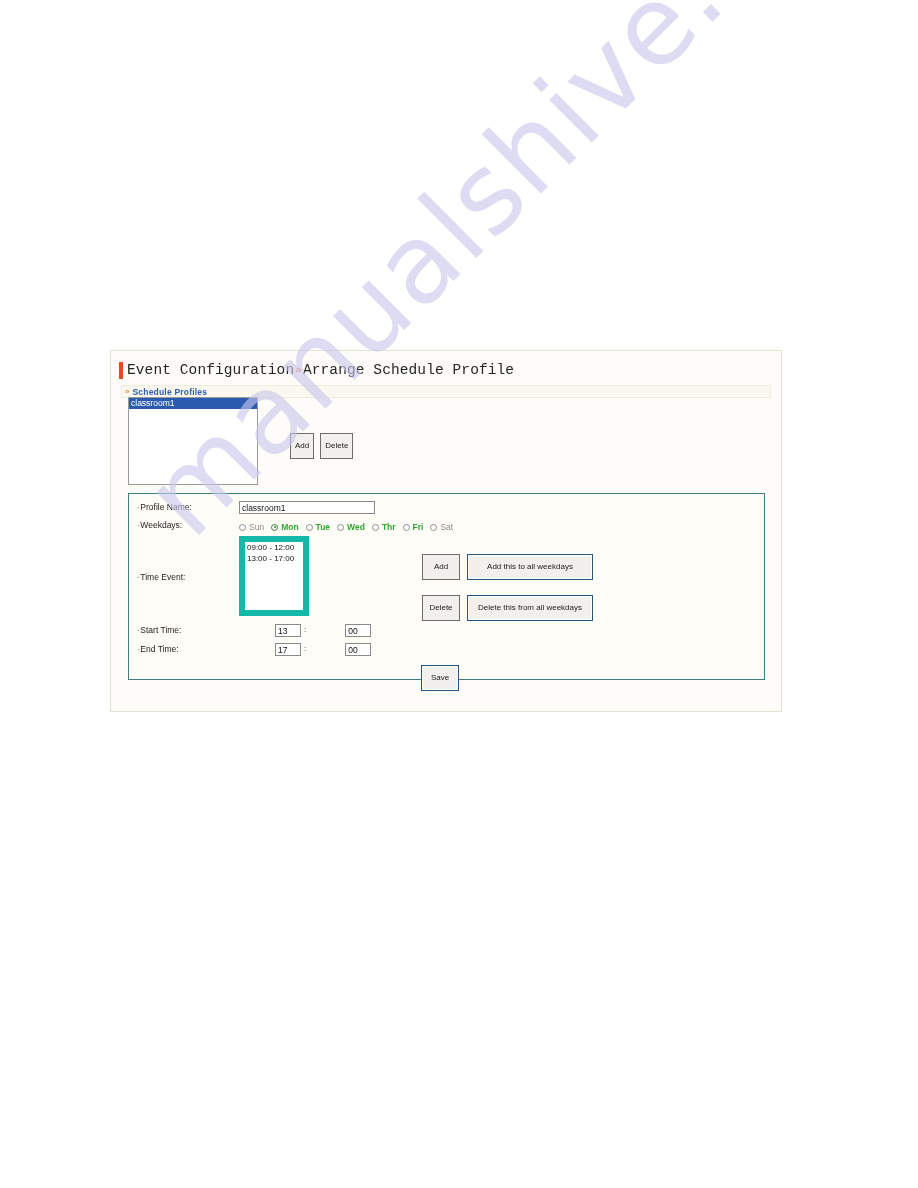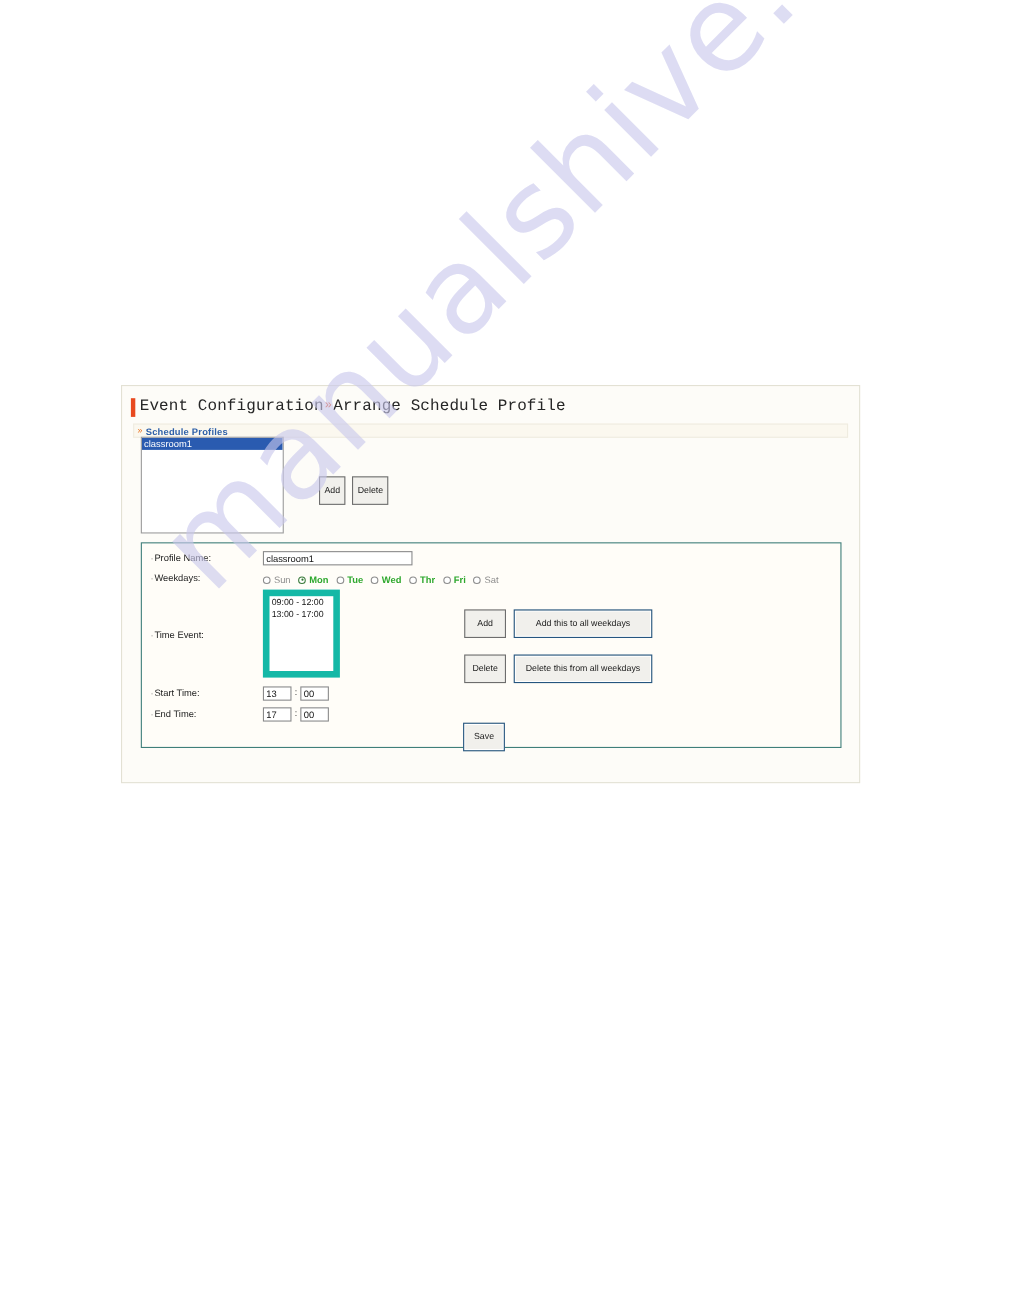--- a/index.html
+++ b/index.html
@@ -283,33 +283,34 @@
   .btn-narrow { width: 38px; }
   .btn-wide   { width: 126px; }
 
   .time-field {
     display: flex;
     align-items: center;
   }
   .time-field .hh, .time-field .mm {
     width: 26px;
     text-align: left;
+    margin-left: 36px;
   }
   .time-colon {
     font-size: 8px;
     color: #333;
     padding: 0 3px 2px 3px;
   }
 
   .save-wrap {
     position: absolute;
     left: 292px;
     top: 163px;
   }
-  .btn-save { width: 38px; }
+  .btn-save { width: 38px; margin-top: 8px; }
 </style>
 </head>
 <body>
 
 <div id="watermark">
   <div class="wm-text">manualshive.com</div>
 </div>
 
 <div id="ui-panel">
 

